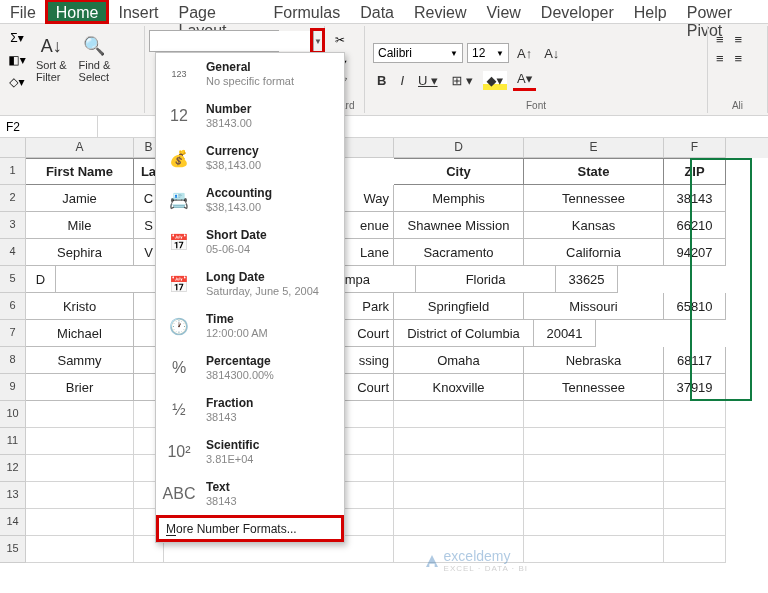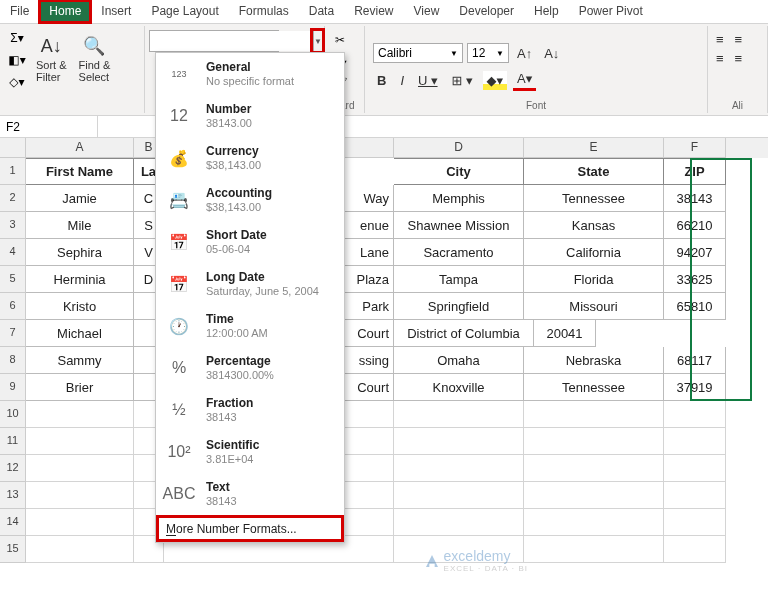--- a/index.html
+++ b/index.html
@@ -1,20 +1,20 @@
 <!DOCTYPE html>
 <html><head>
 <meta charset="utf-8">
 <style>
 * { box-sizing: border-box; margin: 0; padding: 0; font-family: 'Segoe UI', Tahoma, sans-serif; }
 body { background: #fff; font-size: 12px; overflow: hidden; width: 768px; height: 593px; position: relative; }
 
 
 .menubar { display: flex; background: #fff; height: 24px; align-items: stretch; border-bottom: 1px solid #d4d4d4; }
-.menubar .item { padding: 4px 10px; font-size: 12px; color: #444; cursor: pointer; }
+.menubar .item { padding: 4px 10px; font-size: 16px; color: #444; cursor: pointer; }
 .menubar .item.active { background: #217346; color: #fff; }
 .menubar .item.active.hl { outline: 3px solid #d40000; outline-offset: -2px; }
 
 
 .ribbon { display: flex; background: #f3f2f1; height: 92px; border-bottom: 1px solid #d4d4d4; padding: 2px 0; }
 .group { border-right: 1px solid #d4d4d4; padding: 2px 6px; position: relative; display: flex; flex-direction: column; }
 .group-label { position: absolute; bottom: 0; left: 0; right: 0; text-align: center; font-size: 10px; color: #666; padding-bottom: 2px; }
 .editing { min-width: 145px; }
 .editing-top { display: flex; gap: 4px; }
 .btn-stack { display: flex; flex-direction: column; gap: 2px; }
@@ -306,21 +306,20 @@
         </div>
         <div class="row">
           <div class="cell cA">Sephira</div>
           <div class="cell cB">V</div>
           <div class="cell cC" style="border-left: none;">Lane</div>
           <div class="cell cD">Sacramento</div>
           <div class="cell cE">California</div>
           <div class="cell cF">94207</div>
         </div>
         <div class="row">
-          <div class="cell cA">Herminia</div>
           <div class="cell cB">D</div>
           <div class="cell cC" style="border-left: none;">Plaza</div>
           <div class="cell cD">Tampa</div>
           <div class="cell cE">Florida</div>
           <div class="cell cF">33625</div>
         </div>
         <div class="row">
           <div class="cell cA">Kristo</div>
           <div class="cell cB"></div>
           <div class="cell cC" style="border-left: none;">Park</div>

